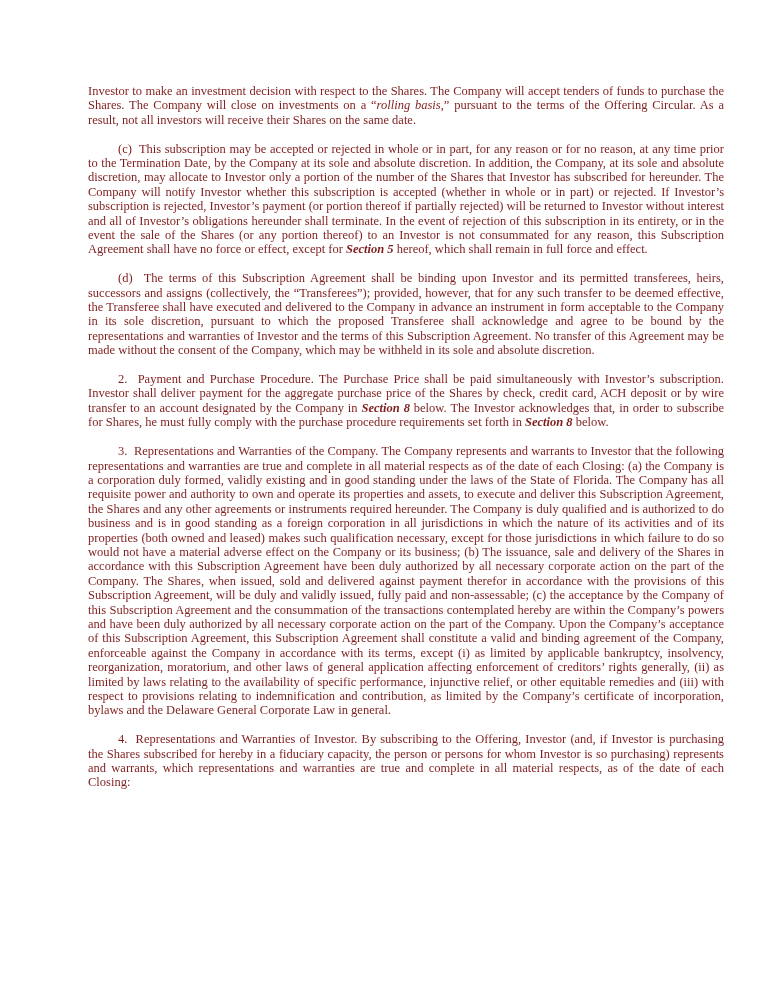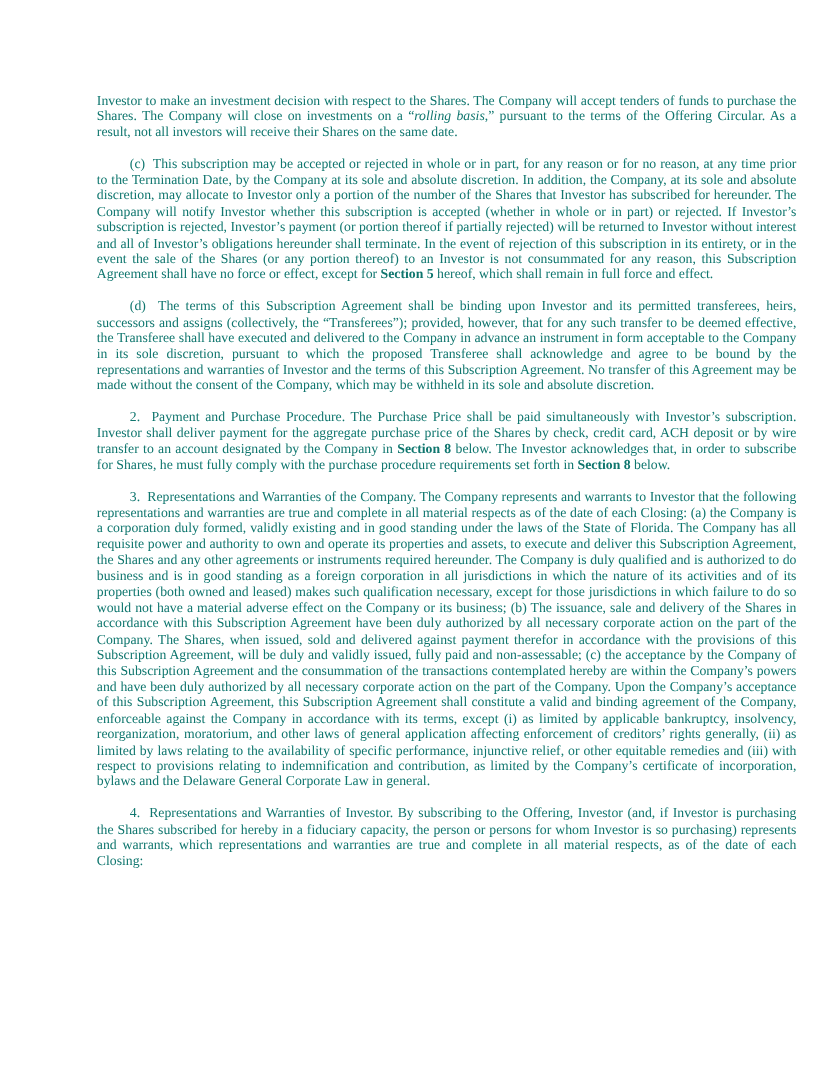--- a/index.html
+++ b/index.html
@@ -10,34 +10,34 @@
   .page {
     position: relative;
     width: 760px;
     height: 984px;
     box-sizing: border-box;
     background: #ffffff;
     padding: 84px 36px 40px 88px;
     font-family: "Liberation Serif", "DejaVu Serif", serif;
     font-size: 12.5px;
     line-height: 14.4px;
-    color: #0f766e;
+    color: #7f1d1d;
     text-align: justify;
     overflow: hidden;
   }
   .page p {
     margin: 0 0 14.4px 0;
     padding: 0;
   }
   .page p.indent {
     text-indent: 30px;
   }
   .b  { font-weight: 400; }
   .i  { font-style: italic; }
-  .bi { font-weight: 700; }
+  .bi { font-weight: 700; font-style: italic; }
 </style>
 </head>
 <body>
 
 <div class="page">
   <p><span>Investor to make an investment decision with respect to the Shares. The Company will accept tenders of funds to purchase the Shares. The Company will close on investments on a “</span><span class="i">rolling basis</span><span>,” pursuant to the terms of the Offering Circular. As a result, not all investors will receive their Shares on the same date.</span></p>
   <p class="indent"><span>(c)&nbsp; This subscription may be accepted or rejected in whole or in part, for any reason or for no reason, at any time prior to the Termination Date, by the Company at its sole and absolute discretion. In addition, the Company, at its sole and absolute discretion, may allocate to Investor only a portion of the number of the Shares that Investor has subscribed for hereunder. The Company will notify Investor whether this subscription is accepted (whether in whole or in part) or rejected. If Investor’s subscription is rejected, Investor’s payment (or portion thereof if partially rejected) will be returned to Investor without interest and all of Investor’s obligations hereunder shall terminate. In the event of rejection of this subscription in its entirety, or in the event the sale of the Shares (or any portion thereof) to an Investor is not consummated for any reason, this Subscription Agreement shall have no force or effect, except for </span><span class="bi">Section 5</span><span> hereof, which shall remain in full force and effect.</span></p>
   <p class="indent"><span>(d)&nbsp; The terms of this Subscription Agreement shall be binding upon Investor and its permitted transferees, heirs, successors and assigns (collectively, the “</span><span class="b">Transferees</span><span>”); provided, however, that for any such transfer to be deemed effective, the Transferee shall have executed and delivered to the Company in advance an instrument in form acceptable to the Company in its sole discretion, pursuant to which the proposed Transferee shall acknowledge and agree to be bound by the representations and warranties of Investor and the terms of this Subscription Agreement. No transfer of this Agreement may be made without the consent of the Company, which may be withheld in its sole and absolute discretion.</span></p>
   <p class="indent"><span class="b">2.&nbsp; Payment and Purchase Procedure</span><span>. The Purchase Price shall be paid simultaneously with Investor’s subscription. Investor shall deliver payment for the aggregate purchase price of the Shares by check, credit card, ACH deposit or by wire transfer to an account designated by the Company in </span><span class="bi">Section 8</span><span> below. The Investor acknowledges that, in order to subscribe for Shares, he must fully comply with the purchase procedure requirements set forth in </span><span class="bi">Section 8</span><span> below.</span></p>
   <p class="indent"><span class="b">3.&nbsp; Representations and Warranties of the Company</span><span>. The Company represents and warrants to Investor that the following representations and warranties are true and complete in all material respects as of the date of each Closing: (a) the Company is a corporation duly formed, validly existing and in good standing under the laws of the State of Florida. The Company has all requisite power and authority to own and operate its properties and assets, to execute and deliver this Subscription Agreement, the Shares and any other agreements or instruments required hereunder. The Company is duly qualified and is authorized to do business and is in good standing as a foreign corporation in all jurisdictions in which the nature of its activities and of its properties (both owned and leased) makes such qualification necessary, except for those jurisdictions in which failure to do so would not have a material adverse effect on the Company or its business; (b) The issuance, sale and delivery of the Shares in accordance with this Subscription Agreement have been duly authorized by all necessary corporate action on the part of the Company. The Shares, when issued, sold and delivered against payment therefor in accordance with the provisions of this Subscription Agreement, will be duly and validly issued, fully paid and non-assessable; (c) the acceptance by the Company of this Subscription Agreement and the consummation of the transactions contemplated hereby are within the Company’s powers and have been duly authorized by all necessary corporate action on the part of the Company. Upon the Company’s acceptance of this Subscription Agreement, this Subscription Agreement shall constitute a valid and binding agreement of the Company, enforceable against the Company in accordance with its terms, except (i) as limited by applicable bankruptcy, insolvency, reorganization, moratorium, and other laws of general application affecting enforcement of creditors’ rights generally, (ii) as limited by laws relating to the availability of specific performance, injunctive relief, or other equitable remedies and (iii) with respect to provisions relating to indemnification and contribution, as limited by the Company’s certificate of incorporation, bylaws and the Delaware General Corporate Law in general.</span></p>

